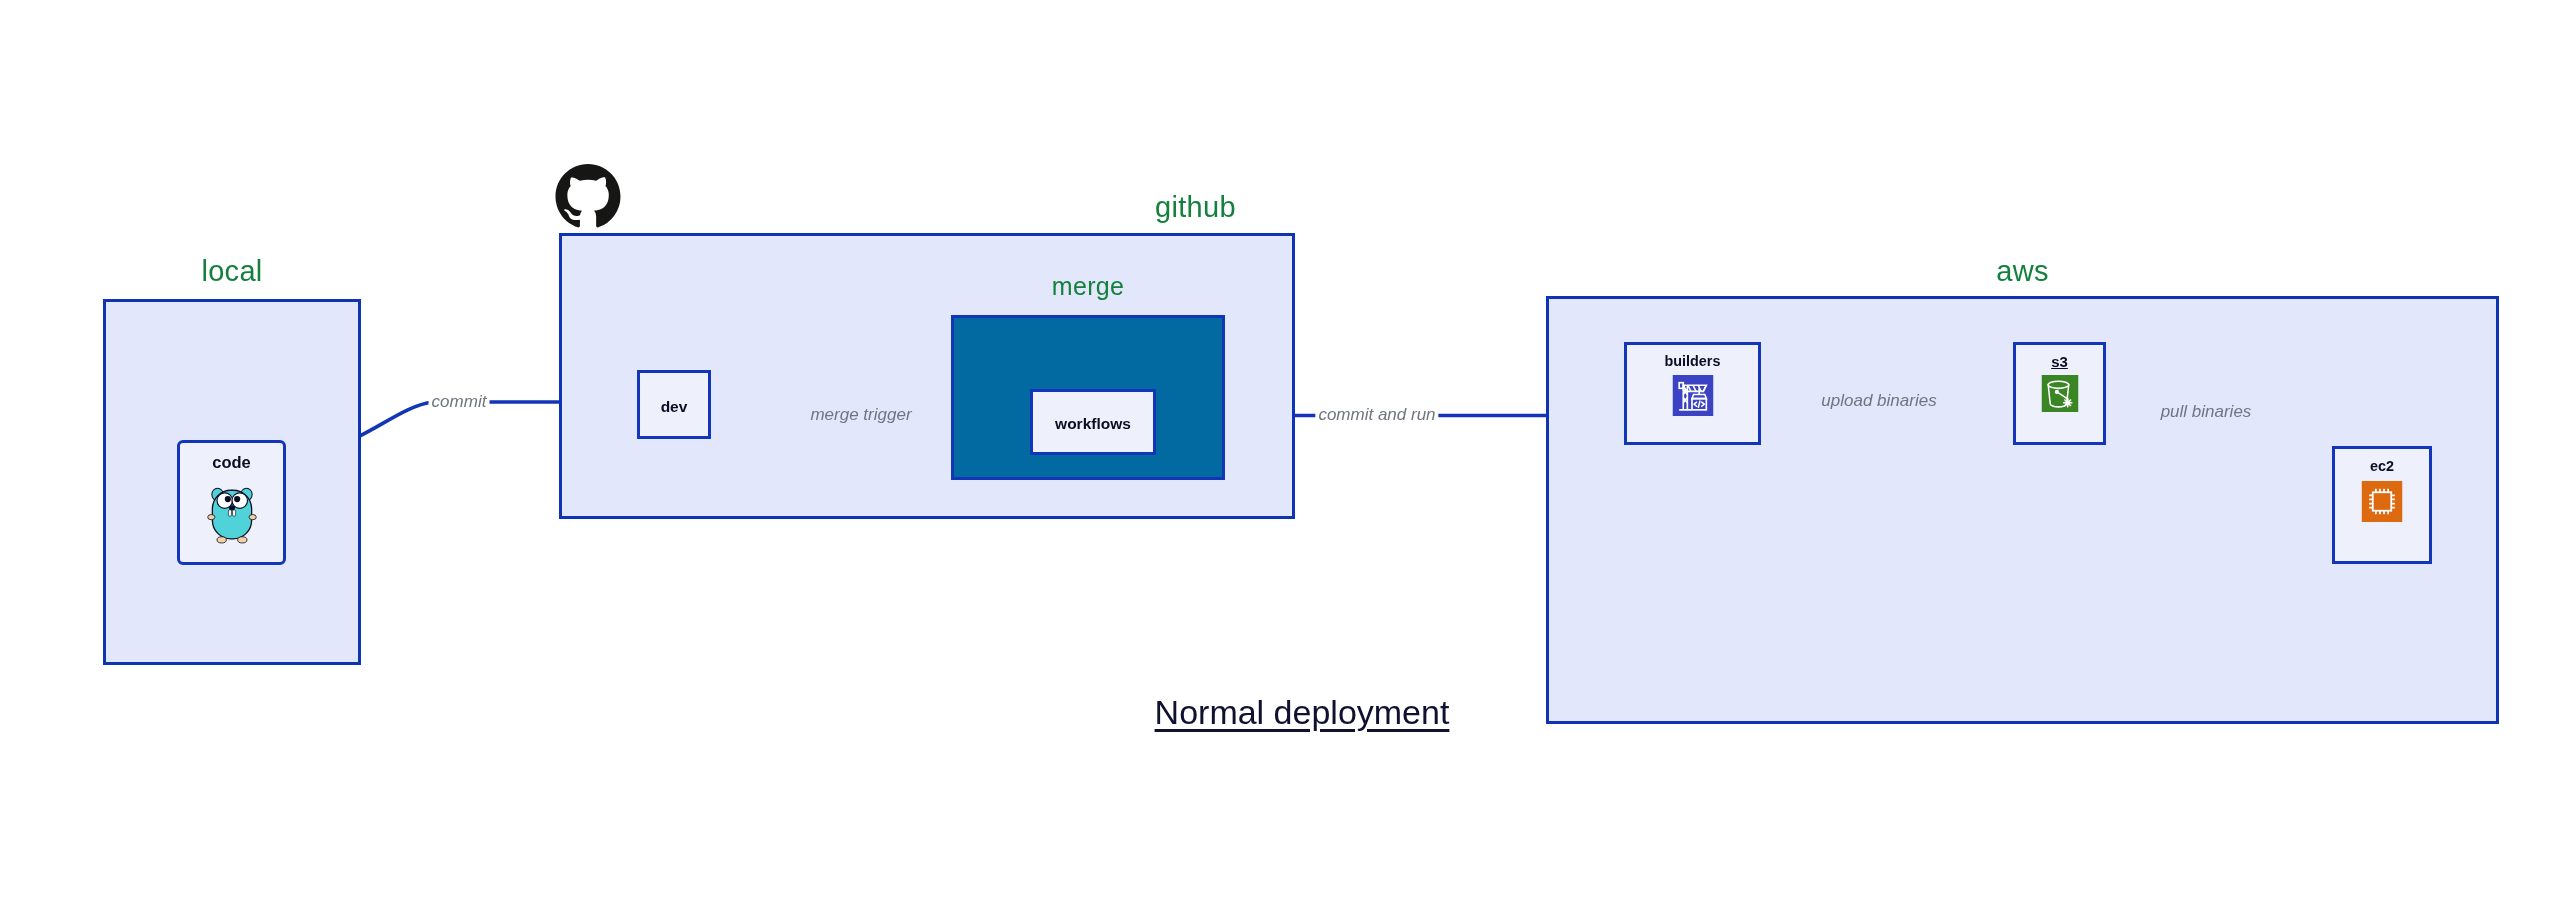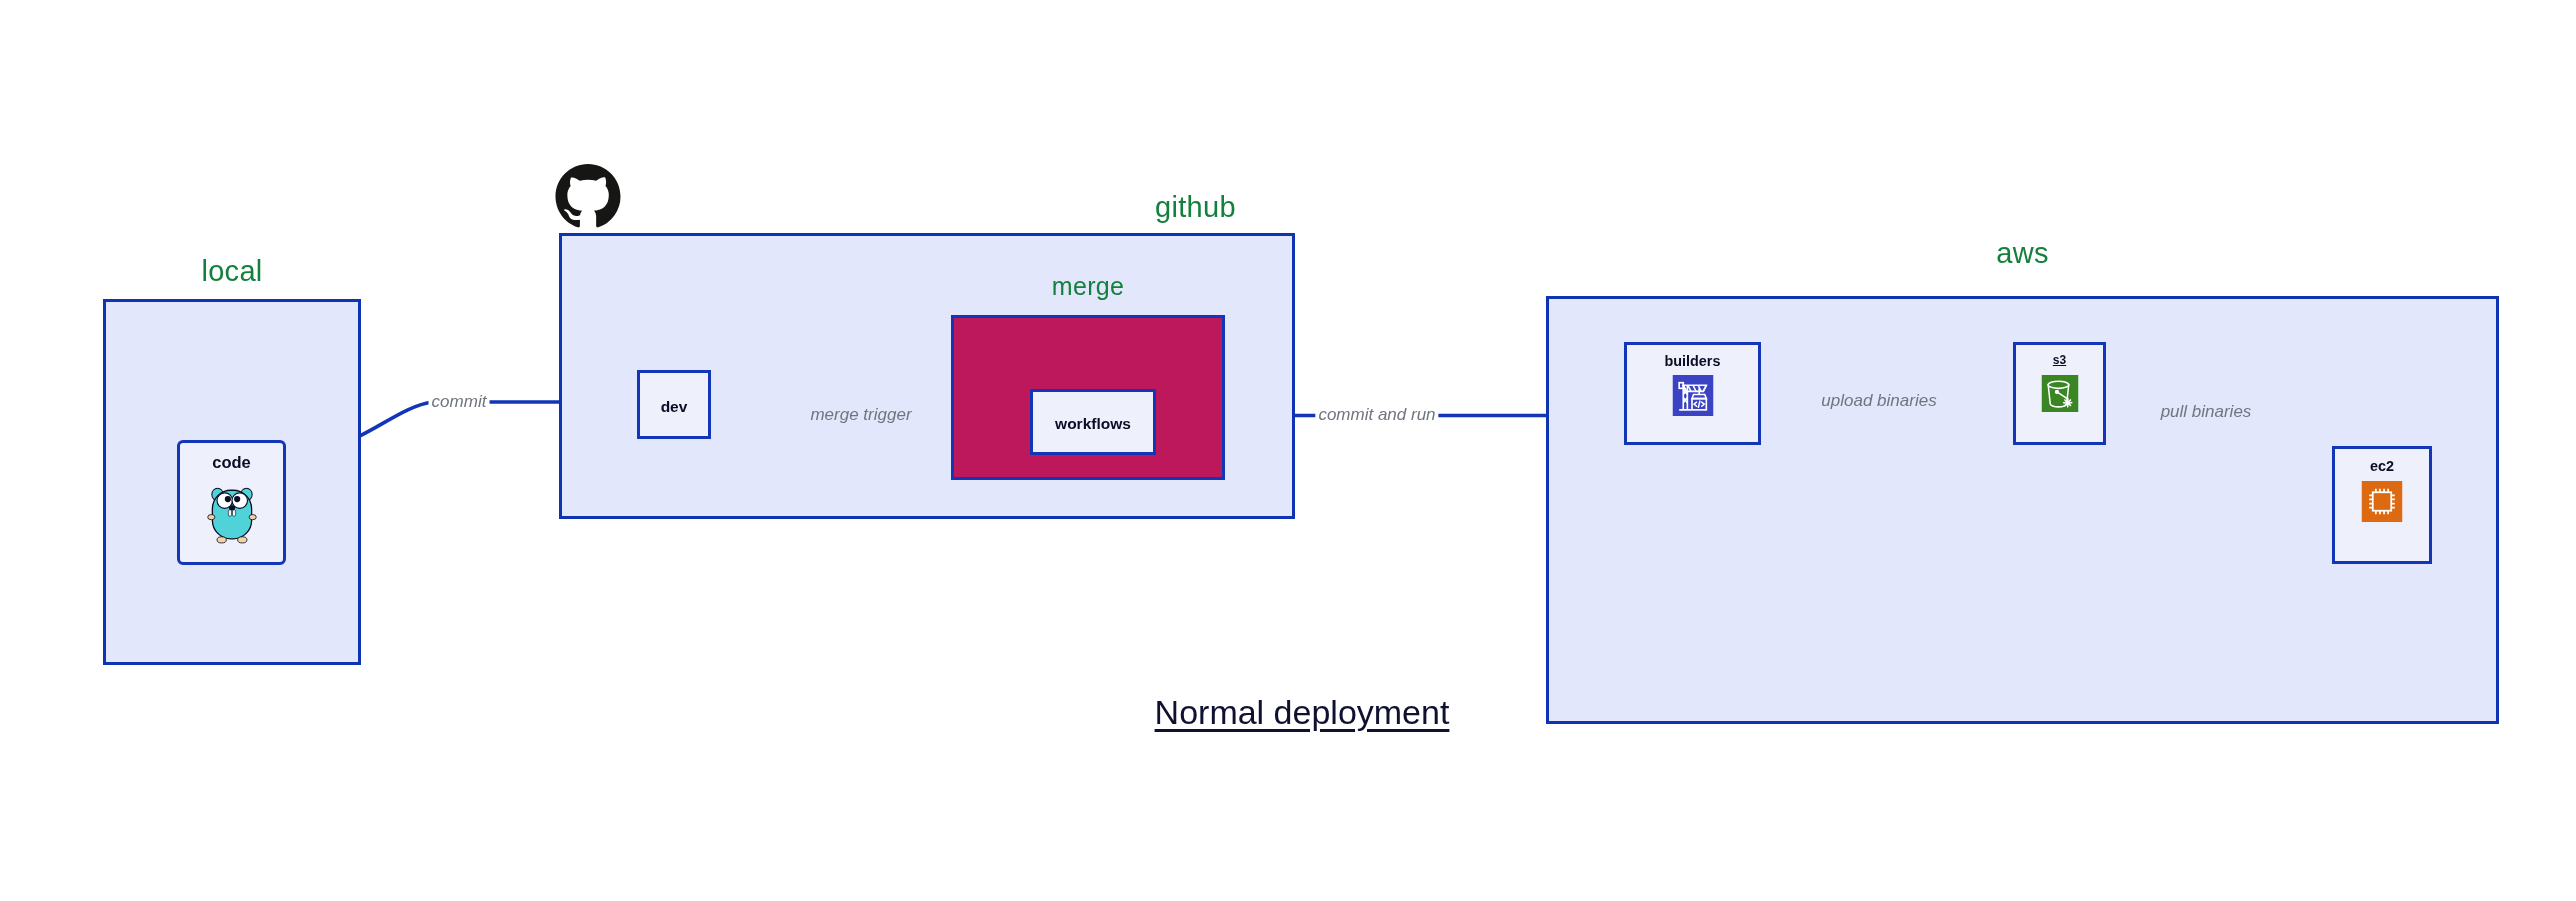--- a/index.html
+++ b/index.html
@@ -21,21 +21,21 @@
     position: absolute;
     color: #15803d;
     font-size: 29px;
     font-weight: 400;
     letter-spacing: 0.3px;
     white-space: nowrap;
     text-align: center;
   }
   .subgroup {
     position: absolute;
-    background: #be185d;
+    background: #0369a1;
     border: 3.1px solid #1336b8;
   }
 
   
   .node {
     position: absolute;
     background: #eef1fc;
     border: 3.1px solid #1336b8;
   }
   .node-label {
@@ -143,21 +143,21 @@
     </div>
 
     <div class="group-title" style="left:389px; top:36px; width:274px; font-size:25px;">merge</div>
     <div class="subgroup" style="left:389px; top:79px; width:274px; height:165px;">
       <div class="node" style="left:76px; top:71px; width:126px; height:66px;">
         <div class="node-label" style="top:23px; font-size:15.5px;">workflows</div>
       </div>
     </div>
   </div>
 
-  <div class="group-title" style="left:1546px; top:237px; width:953px;">aws</div>
+  <div class="group-title" style="left:1546px; top:255px; width:953px;">aws</div>
   <div class="group" style="left:1546px; top:296px; width:953px; height:428px;">
 
     <div class="node" style="left:75px; top:43px; width:137px; height:103px;">
       <div class="node-label" style="top:8.2px; font-size:14.4px;">builders</div>
       <span class="node-icon" style="top:30px;">
         <svg width="41" height="41" viewBox="0 0 80 80">
           <rect x="0" y="0" width="80" height="80" fill="#3b43c4"></rect>
           <g fill="none" stroke="#ffffff" stroke-width="3.2">
             <rect x="13" y="15" width="8" height="11"></rect>
             <path d="M21 20 L66 20 L60 32 L27 32 Z"></path>
@@ -169,21 +169,21 @@
             <path d="M52 26 L52 38"></path>
             <path d="M41 38 L63 38 L66 46 L38 46 Z"></path>
             <rect x="38" y="46" width="28" height="22"></rect>
           </g>
           <path d="M47 53 L42 57 L47 61 M57 53 L62 57 L57 61 M53.5 51 L50.5 63" fill="none" stroke="#ffffff" stroke-width="3" stroke-linecap="round" stroke-linejoin="round"></path>
         </svg>
       </span>
     </div>
 
     <div class="node" style="left:464px; top:43px; width:93px; height:103px;">
-      <div class="node-label" style="top:8.2px; font-size:12px;text-decoration:underline;">s3</div>
+      <div class="node-label" style="top:8.2px; font-size:15px;text-decoration:underline;">s3</div>
       <span class="node-icon" style="top:30px;">
         <svg width="37" height="37" viewBox="0 0 72 72">
           <rect x="0" y="0" width="72" height="72" fill="#3b8624"></rect>
           <g fill="none" stroke="#ffffff" stroke-width="3" stroke-linecap="round" stroke-linejoin="round">
             <ellipse cx="33" cy="19" rx="20" ry="7"></ellipse>
             <path d="M13 19 L17 56 a16 6 0 0 0 32 0 L53 19"></path>
             <path d="M30 33 L50 46"></path>
             <circle cx="30" cy="33" r="2.6" fill="#ffffff"></circle>
             <path d="M50 43 L53 47 L49 49 Z" fill="#ffffff" stroke="none"></path>
             <path d="M51 46 v16 M43 54 h16 M45.5 48.5 L56.5 59.5 M56.5 48.5 L45.5 59.5"></path>

